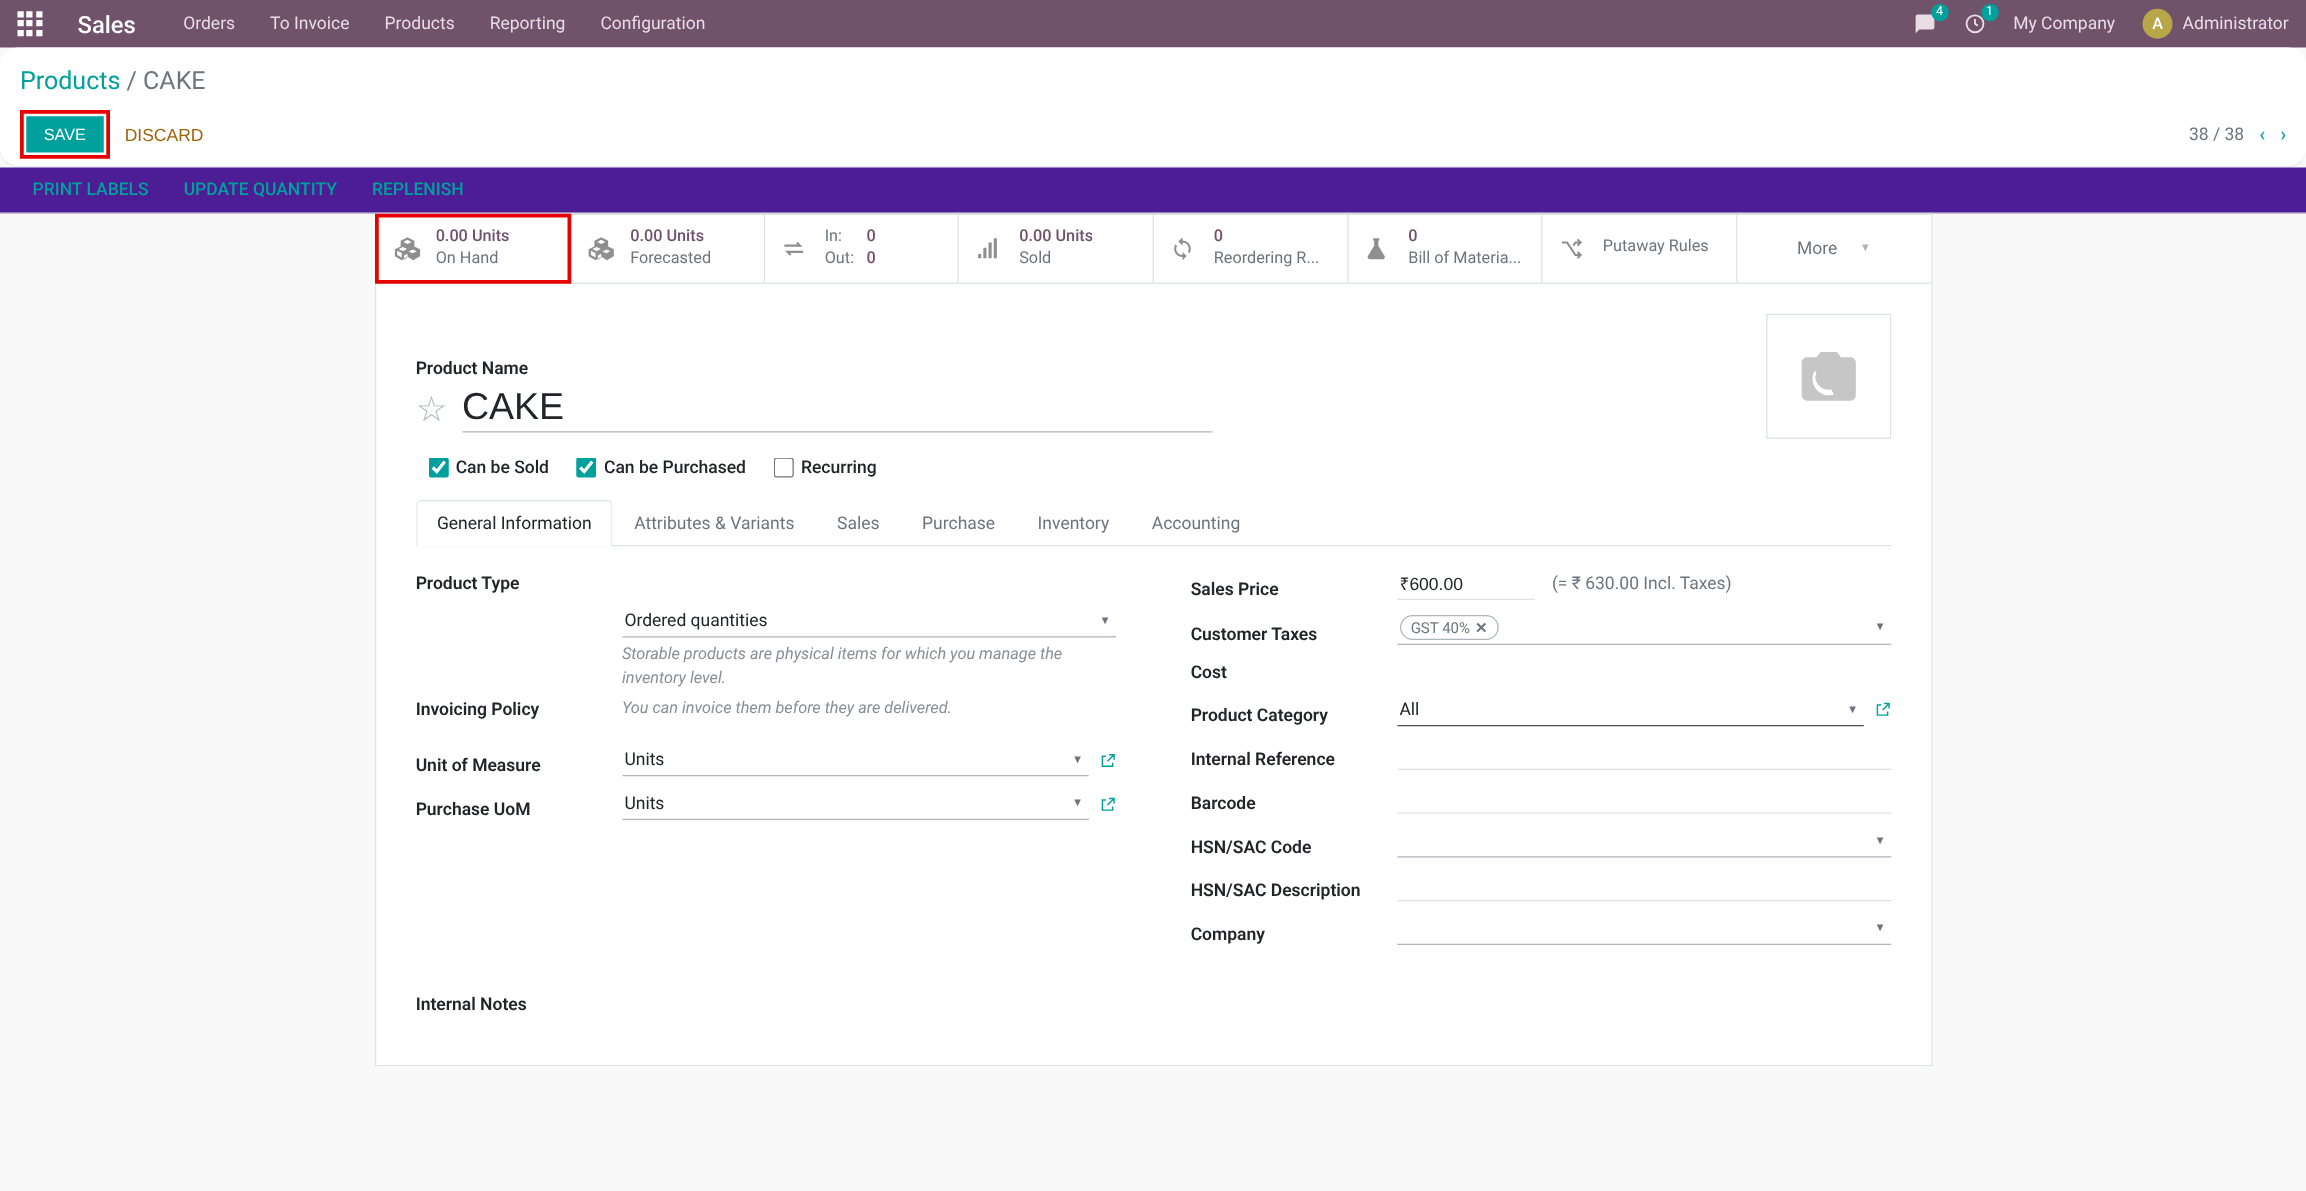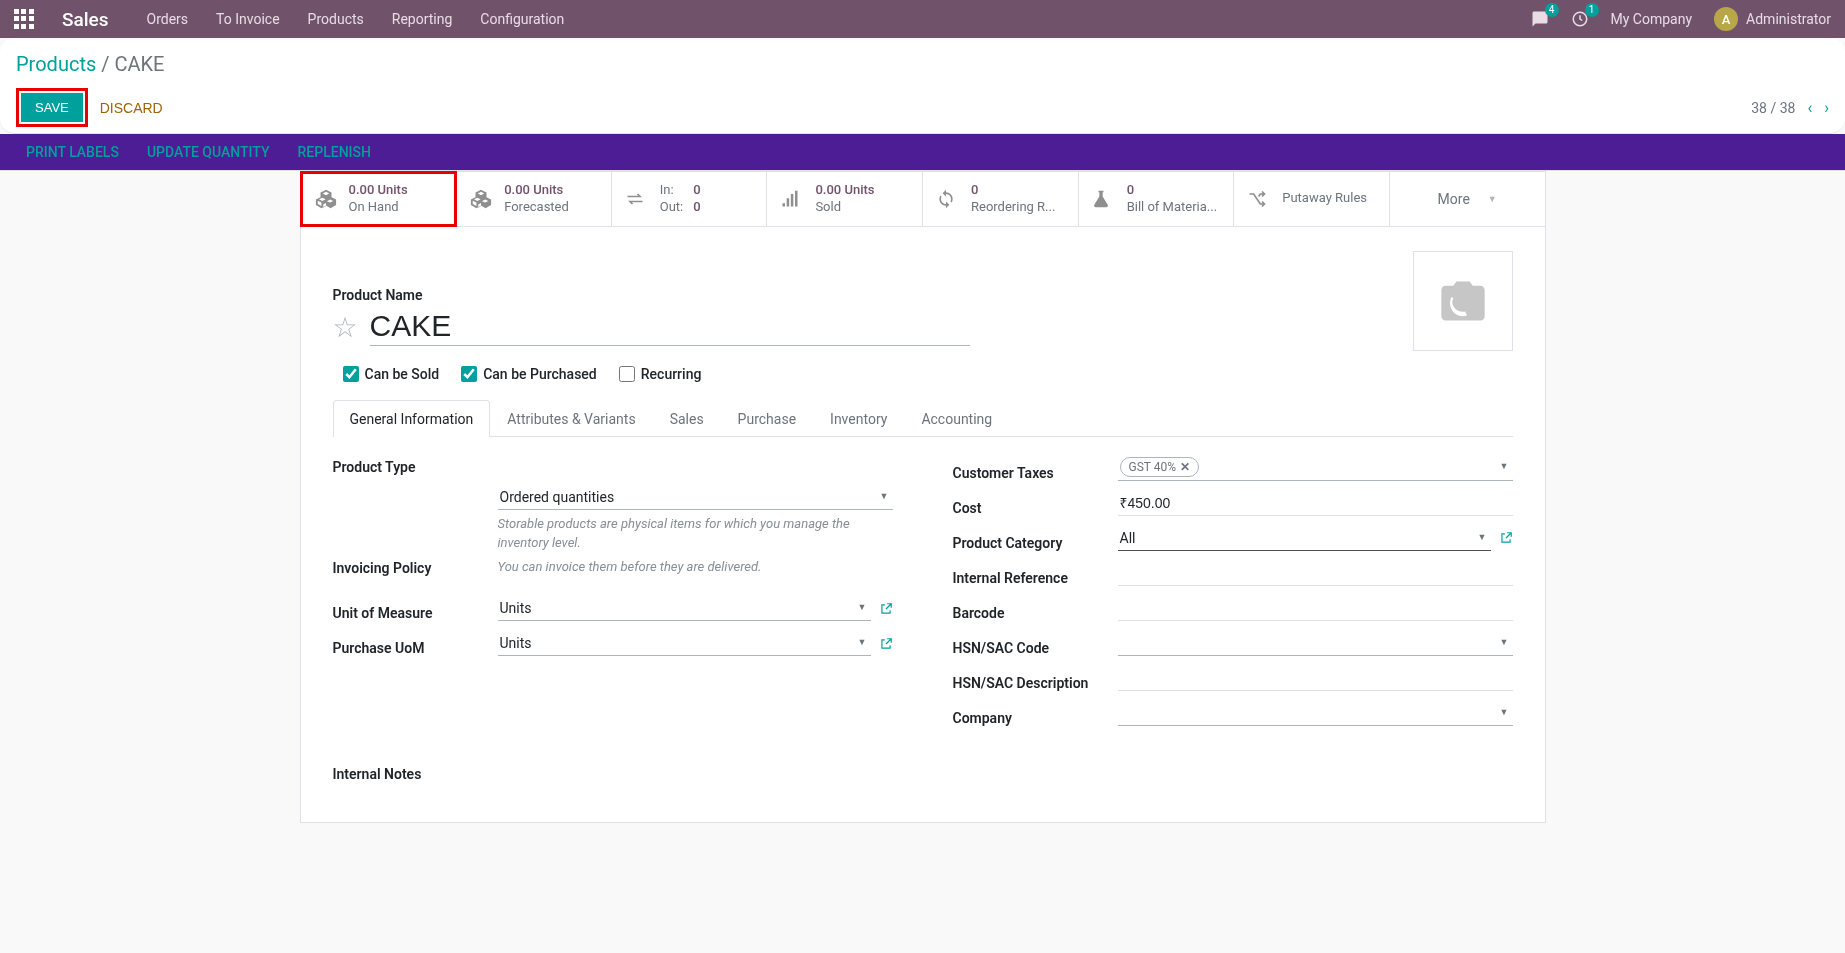--- a/index.html
+++ b/index.html
@@ -299,33 +299,39 @@
               <svg width="14" height="14" viewBox="0 0 24 24" fill="none" stroke="currentColor" stroke-width="2">
                   <path d="M14 3h7v7M21 3l-9 9M10 5H5v14h14v-5"></path>
                 </svg>
             </span>
           </div>
         </div>
       </div>
 
       <div>
         <div class="form-field">
+          <div class="flabel">Sales Price</div>
+          <div class="fvalue price-row">
+            <input class="txt-input" style="width: 110px;" value="₹600.00">
+            <span class="incl">(= ₹ 630.00 Incl. Taxes)</span>
+          </div>
+        </div>
+        <div class="form-field">
           <div class="flabel">Customer Taxes</div>
           <div class="fvalue">
             <div class="sel" style="padding:2px 20px 3px 2px">
               <span class="tax-tag">
                   <span>GST 40%</span> 
                   <span class="x">✕</span>
                 </span>
             </div>
           </div>
         </div>
         <div class="form-field">
           <div class="flabel">Cost</div>
-          <div class="fvalue"><input class="txt-input" value="₹450.00" style=""></div>
         </div>
         <div class="form-field">
           <div class="flabel">Product Category</div>
           <div class="fvalue input-with-ext">
             <div class="sel" style="border-bottom-color:#4d4d4d">All</div>
             <span class="ext-link">
               <svg width="14" height="14" viewBox="0 0 24 24" fill="none" stroke="currentColor" stroke-width="2">
                   <path d="M14 3h7v7M21 3l-9 9M10 5H5v14h14v-5"></path>
                 </svg>
             </span>

